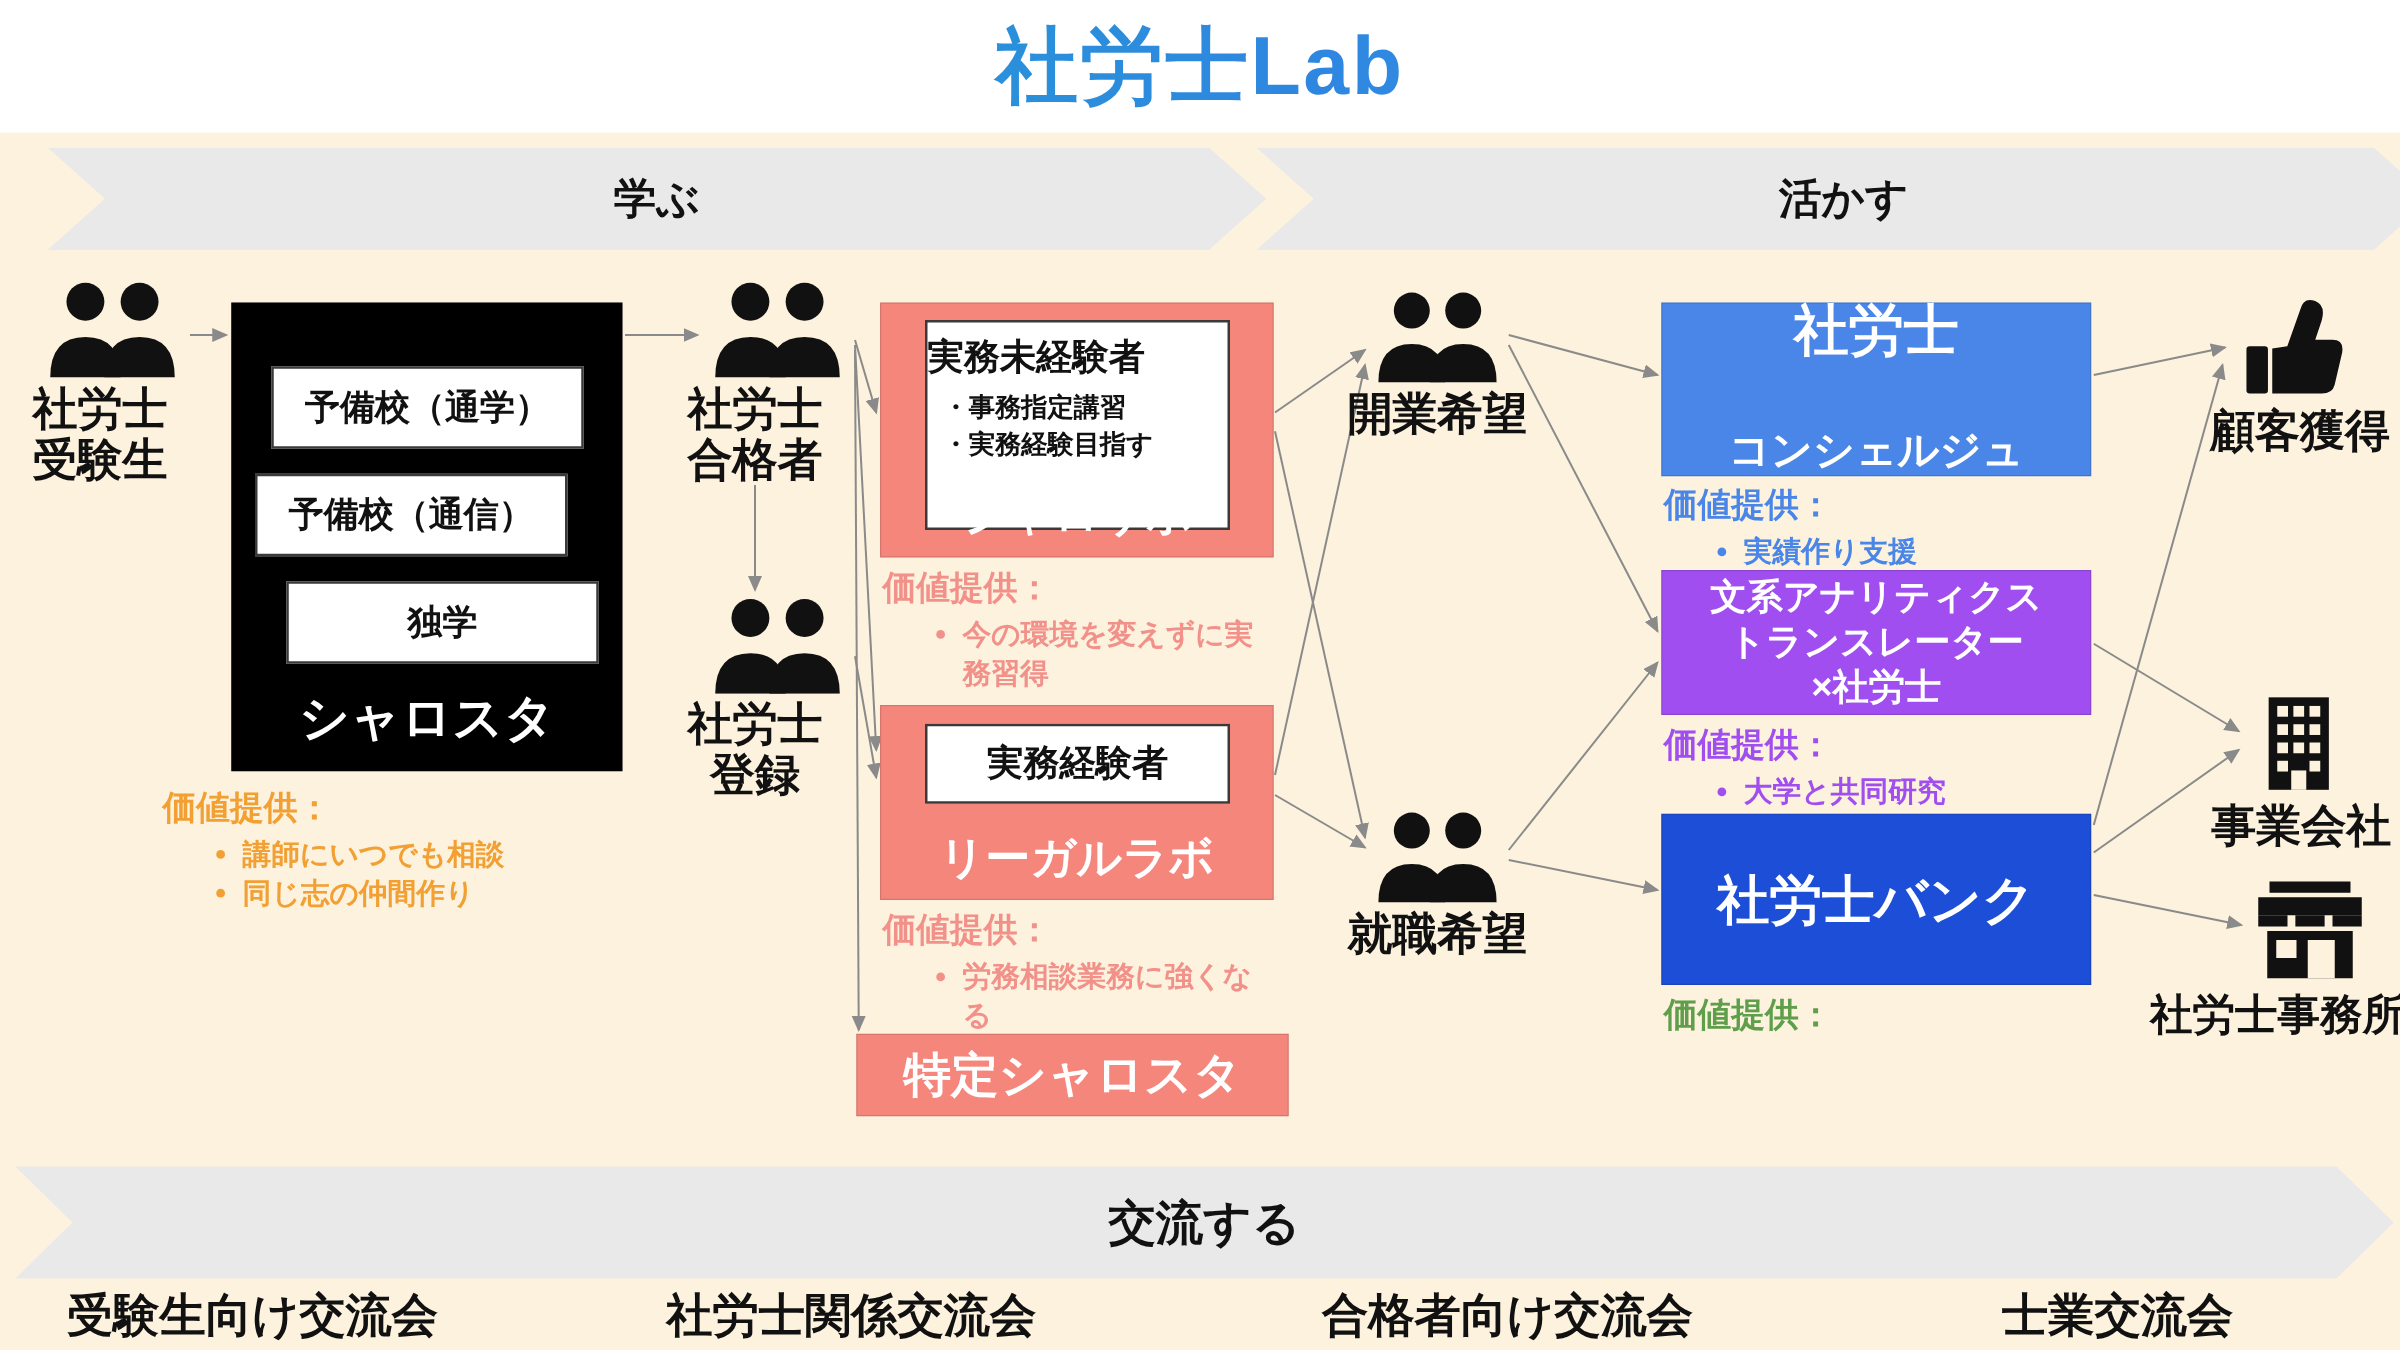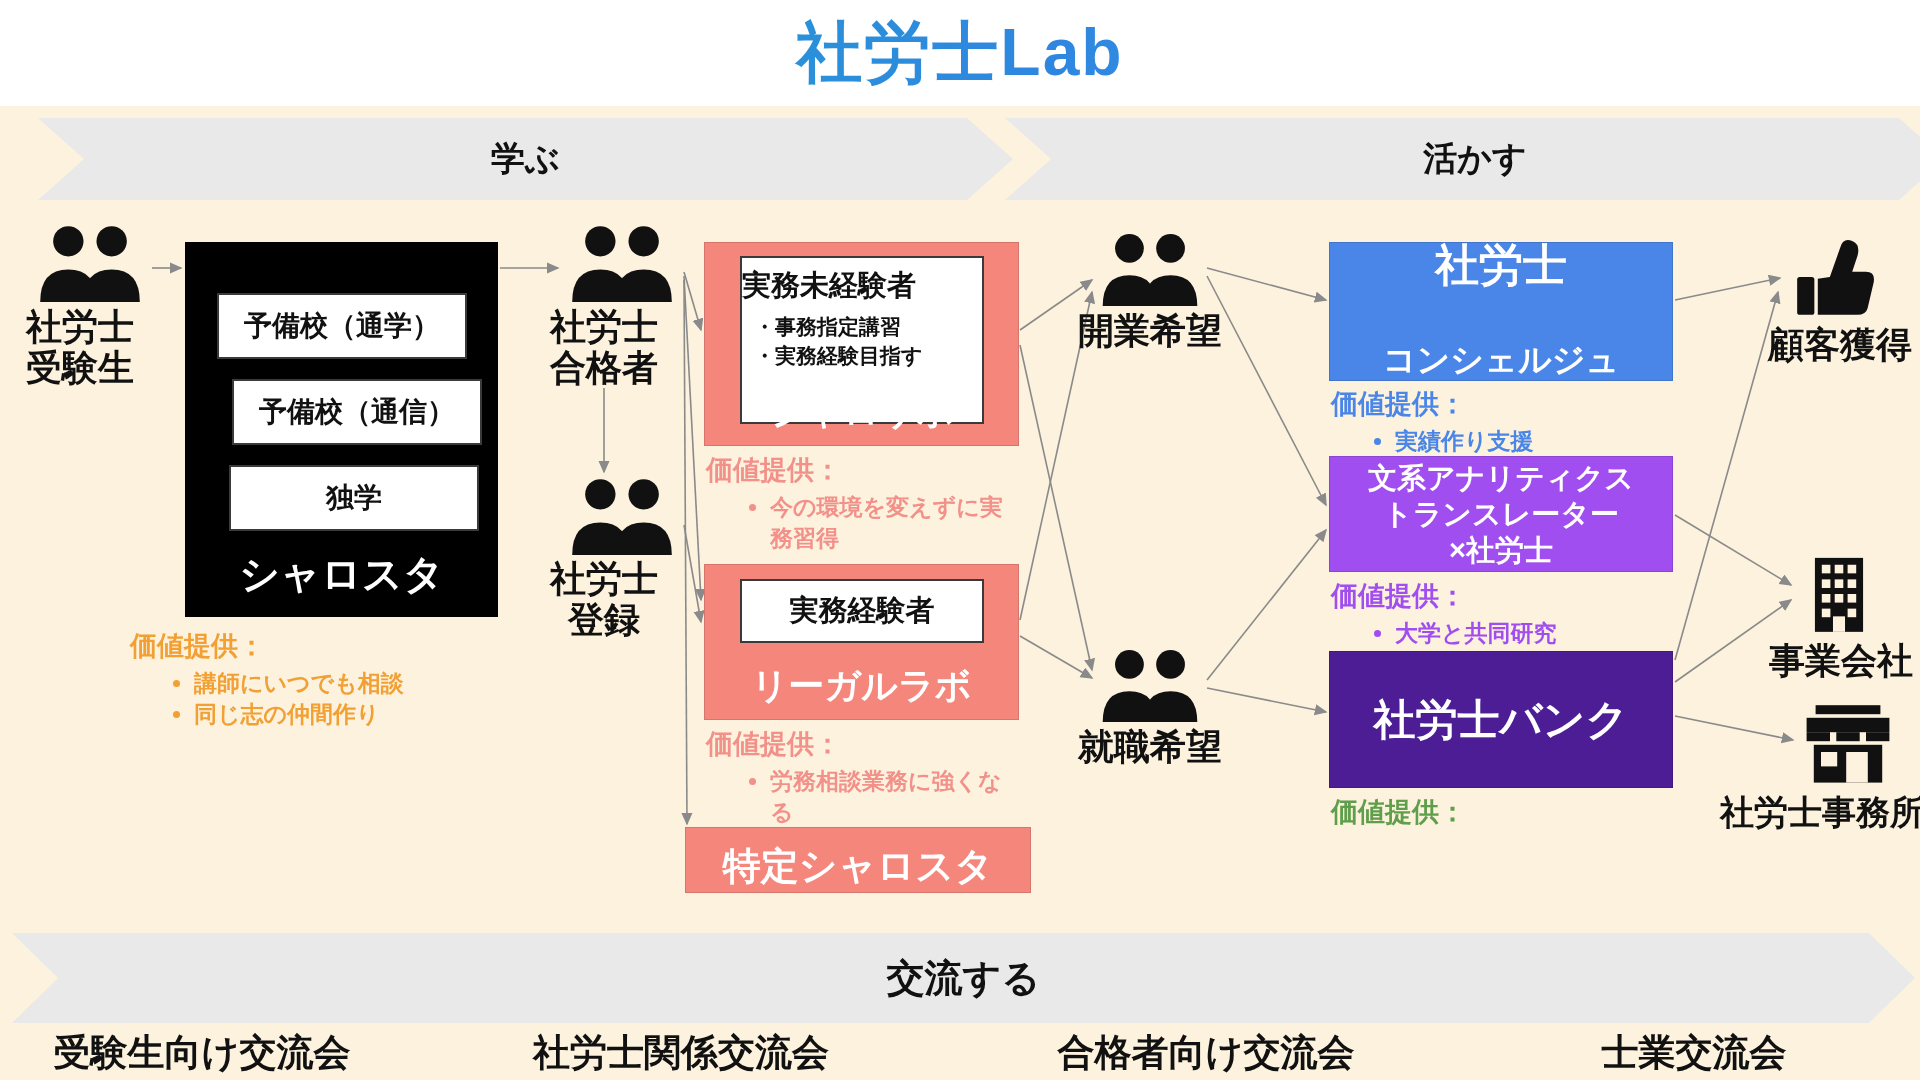--- a/index.html
+++ b/index.html
@@ -101,21 +101,21 @@
         <path d="M6 72 Q6 42 32 42 Q58 42 58 72 Z"></path>
         <circle cx="72" cy="16" r="14"></circle>
         <path d="M46 72 Q46 42 72 42 Q98 42 98 72 Z"></path>
       </svg>
   </div>
   <div class="actor-label abs" style="left:0px;top:306px;width:160px;">社労士
 受験生</div>
 
   <div class="svc abs" style="left:185px;top:242px;width:313px;height:375px;background:#000000;">
     <div class="whitebox abs" style="left:31px;top:50px;width:250px;height:66px;">予備校（通学）</div>
-    <div class="whitebox abs" style="left:46px;top:136px;width:250px;height:66px;">予備校（通信）</div>
+    <div class="whitebox abs" style="left:18px;top:136px;width:250px;height:66px;">予備校（通信）</div>
     <div class="whitebox abs" style="left:43px;top:222px;width:250px;height:66px;">独学</div>
     <div class="svc-name" style="bottom:14px;font-size:40px;">シャロスタ</div>
   </div>
   <div class="value-block c-orange abs" style="left:130px;top:628px;width:360px;">
     <div class="value-title">価値提供：</div>
     <ul>
       <li>講師にいつでも相談</li>
       <li>同じ志の仲間作り</li>
     </ul>
   </div>
@@ -161,21 +161,21 @@
     <div class="whitebox abs" style="left:35px;top:14px;width:244px;height:64px;font-size:29px;">実務経験者</div>
     <div class="svc-name" style="bottom:8px;font-size:36px;">リーガルラボ</div>
   </div>
   <div class="value-block c-pink abs" style="left:706px;top:726px;width:330px;">
     <div class="value-title">価値提供：</div>
     <ul style="width:250px;">
       <li>労務相談業務に強くなる</li>
     </ul>
   </div>
 
-  <div class="svc abs" style="left:685px;top:827px;width:346px;height:66px;background:#f4867c;display:flex;align-items:flex-end;justify-content:center;">
+  <div class="svc abs" style="left:685px;top:827px;width:346px;height:66px;background:#f4867c;display:flex;align-items:center;justify-content:center;">
     <div style="color:#fff;font-weight:bold;font-size:38px;">特定シャロスタ</div>
   </div>
 
   <div class="abs" style="left:1095px;top:232px;width:110px;height:74px;">
     <svg class="icon-svg" viewBox="0 0 104 72">
         <circle cx="32" cy="16" r="14"></circle>
         <path d="M6 72 Q6 42 32 42 Q58 42 58 72 Z"></path>
         <circle cx="72" cy="16" r="14"></circle>
         <path d="M46 72 Q46 42 72 42 Q98 42 98 72 Z"></path>
       </svg>
@@ -208,21 +208,21 @@
 トランスレーター
 ×社労士</div>
   </div>
   <div class="value-block c-purple abs" style="left:1331px;top:578px;width:340px;">
     <div class="value-title">価値提供：</div>
     <ul>
       <li>大学と共同研究</li>
     </ul>
   </div>
 
-  <div class="bigbox svc abs" style="left:1329px;top:651px;width:344px;height:137px;background:#4c1d95;">
+  <div class="bigbox svc abs" style="left:1329px;top:651px;width:344px;height:137px;background:#1d4ed8;">
     <div style="font-size:42px;">社労士バンク</div>
   </div>
   <div class="value-block c-green abs" style="left:1331px;top:794px;width:340px;">
     <div class="value-title">価値提供：</div>
   </div>
 
   <div class="abs" style="left:1785px;top:234px;width:100px;height:86px;">
     <svg class="icon-svg" viewBox="0 0 100 100">
         <rect x="6" y="50" width="20" height="44" rx="3"></rect>
         <path d="M30 94 L30 52 L44 50 L56 16 Q59 4 70 8 Q80 12 76 26 L70 44 L86 44 Q97 44 95 56 L88 86 Q86 94 76 94 Z"></path>

